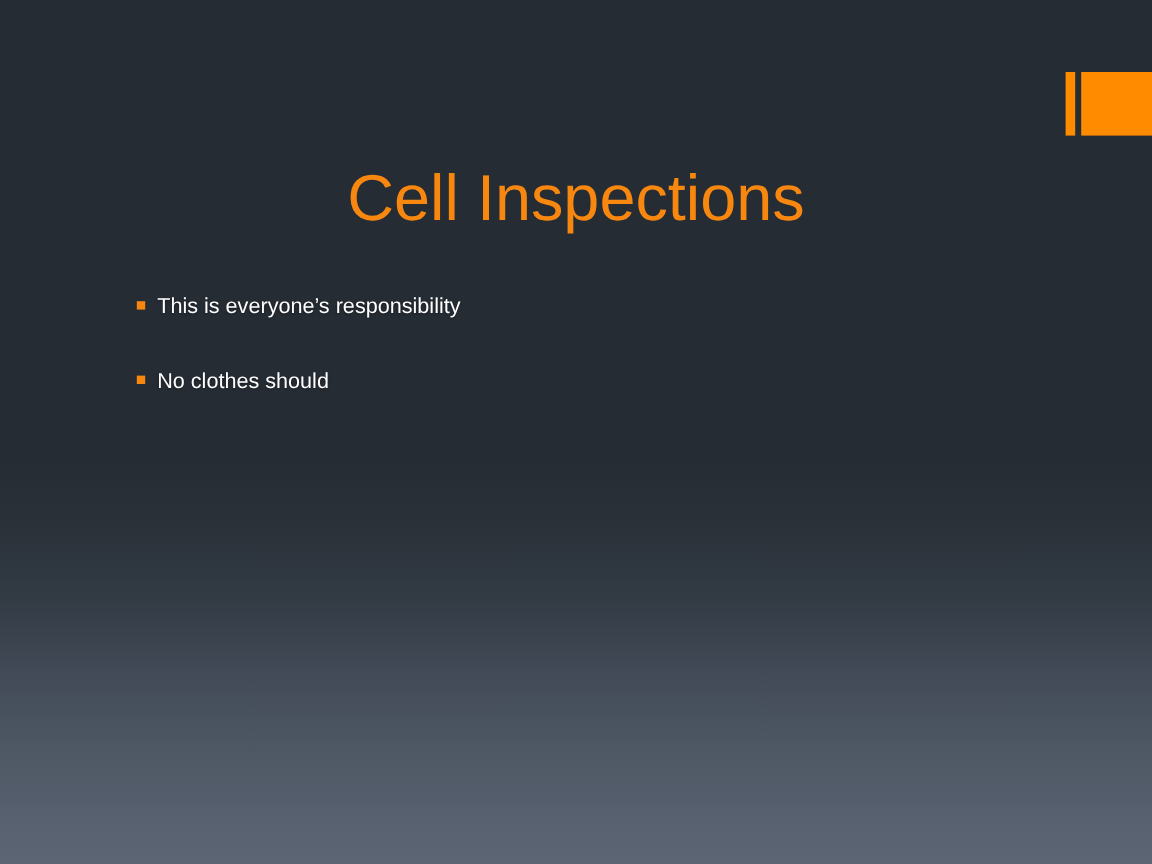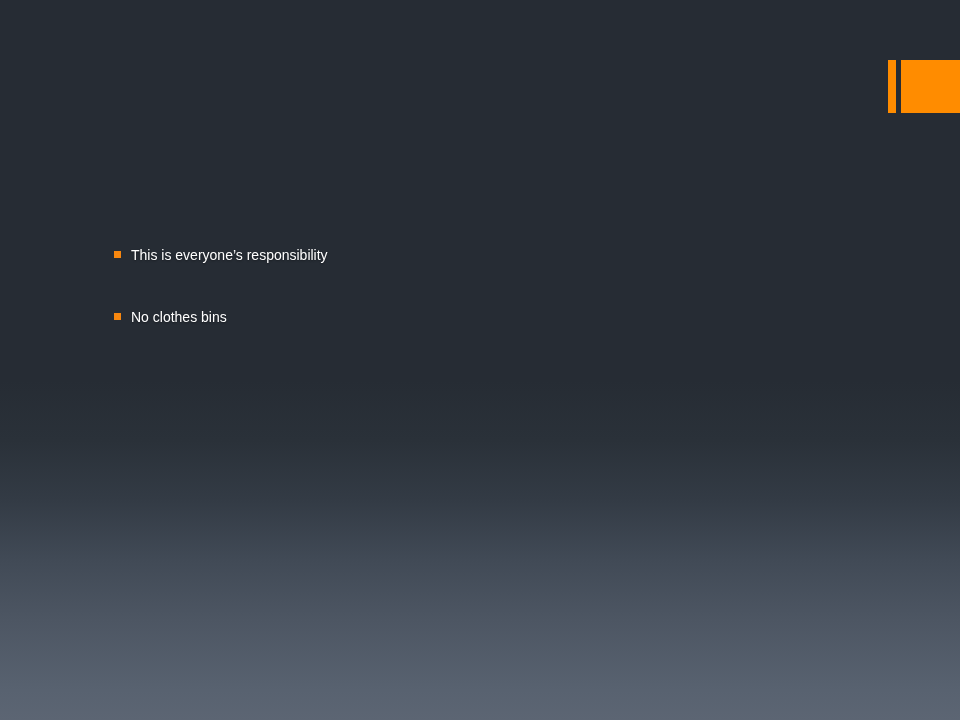--- a/index.html
+++ b/index.html
@@ -67,21 +67,21 @@
     list-style: none;
     margin: 0;
     padding: 0;
   }
 
   .bullet-item {
     position: relative;
     padding-left: 21px;
     margin-bottom: 31px;
     color: #ffffff;
-    font-size: 14px;
+    font-size: 18px;
     line-height: 31px;
     text-shadow: 0 1px 2px rgba(0, 0, 0, 0.35);
   }
   .bullet-item:last-child {
     margin-bottom: 0;
   }
 
   .bullet-marker {
     position: absolute;
     left: 4px;
@@ -96,31 +96,32 @@
   }
 </style>
 </head>
 <body>
 
 <div id="slide">
 
   <div class="deco-bar deco-thin"></div>
   <div class="deco-bar deco-block"></div>
 
+  <h1 class="slide-title">Cell Inspections</h1>
 
   <ul class="body-list">
 
     <li class="bullet-item">
       <span class="bullet-marker"></span>
       <span class="bullet-text">This is everyone’s responsibility</span>
     </li>
 
 
 
     <li class="bullet-item">
       <span class="bullet-marker"></span>
-      <span class="bullet-text">No clothes bins</span>
+      <span class="bullet-text">No clothes should</span>
     </li>
 
 
   </ul>
 
 </div>
 
 </body></html>

